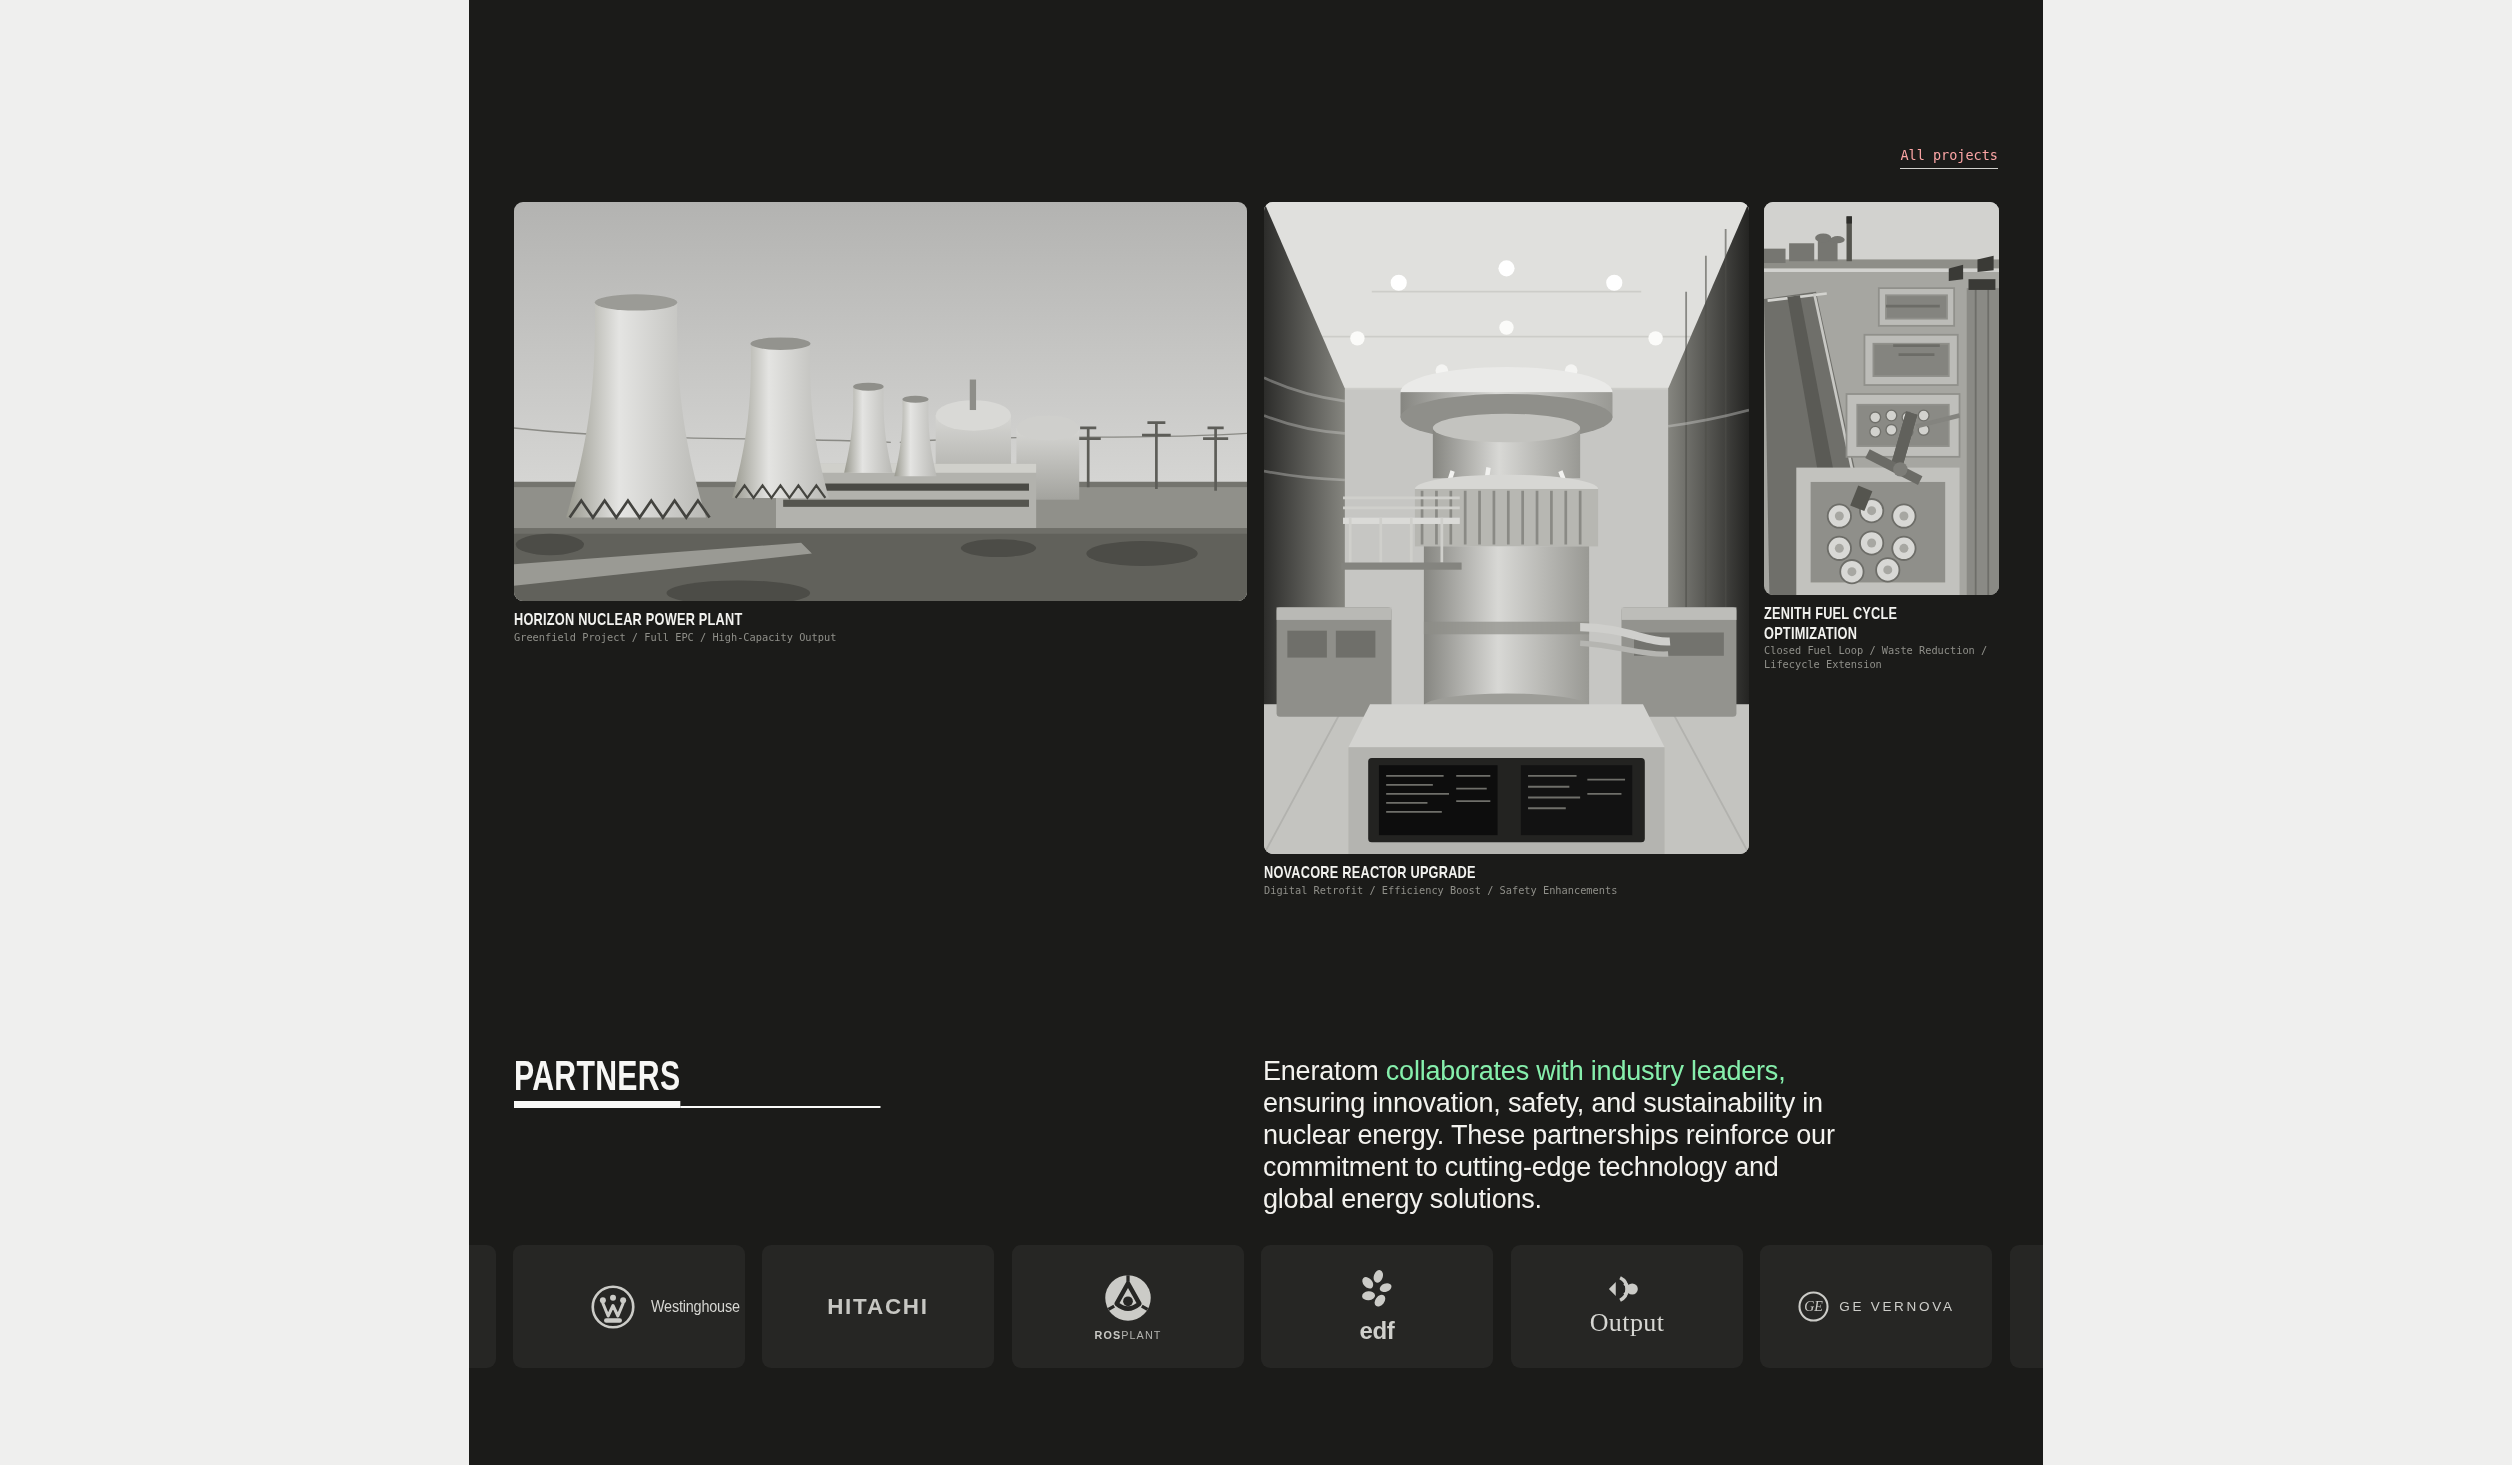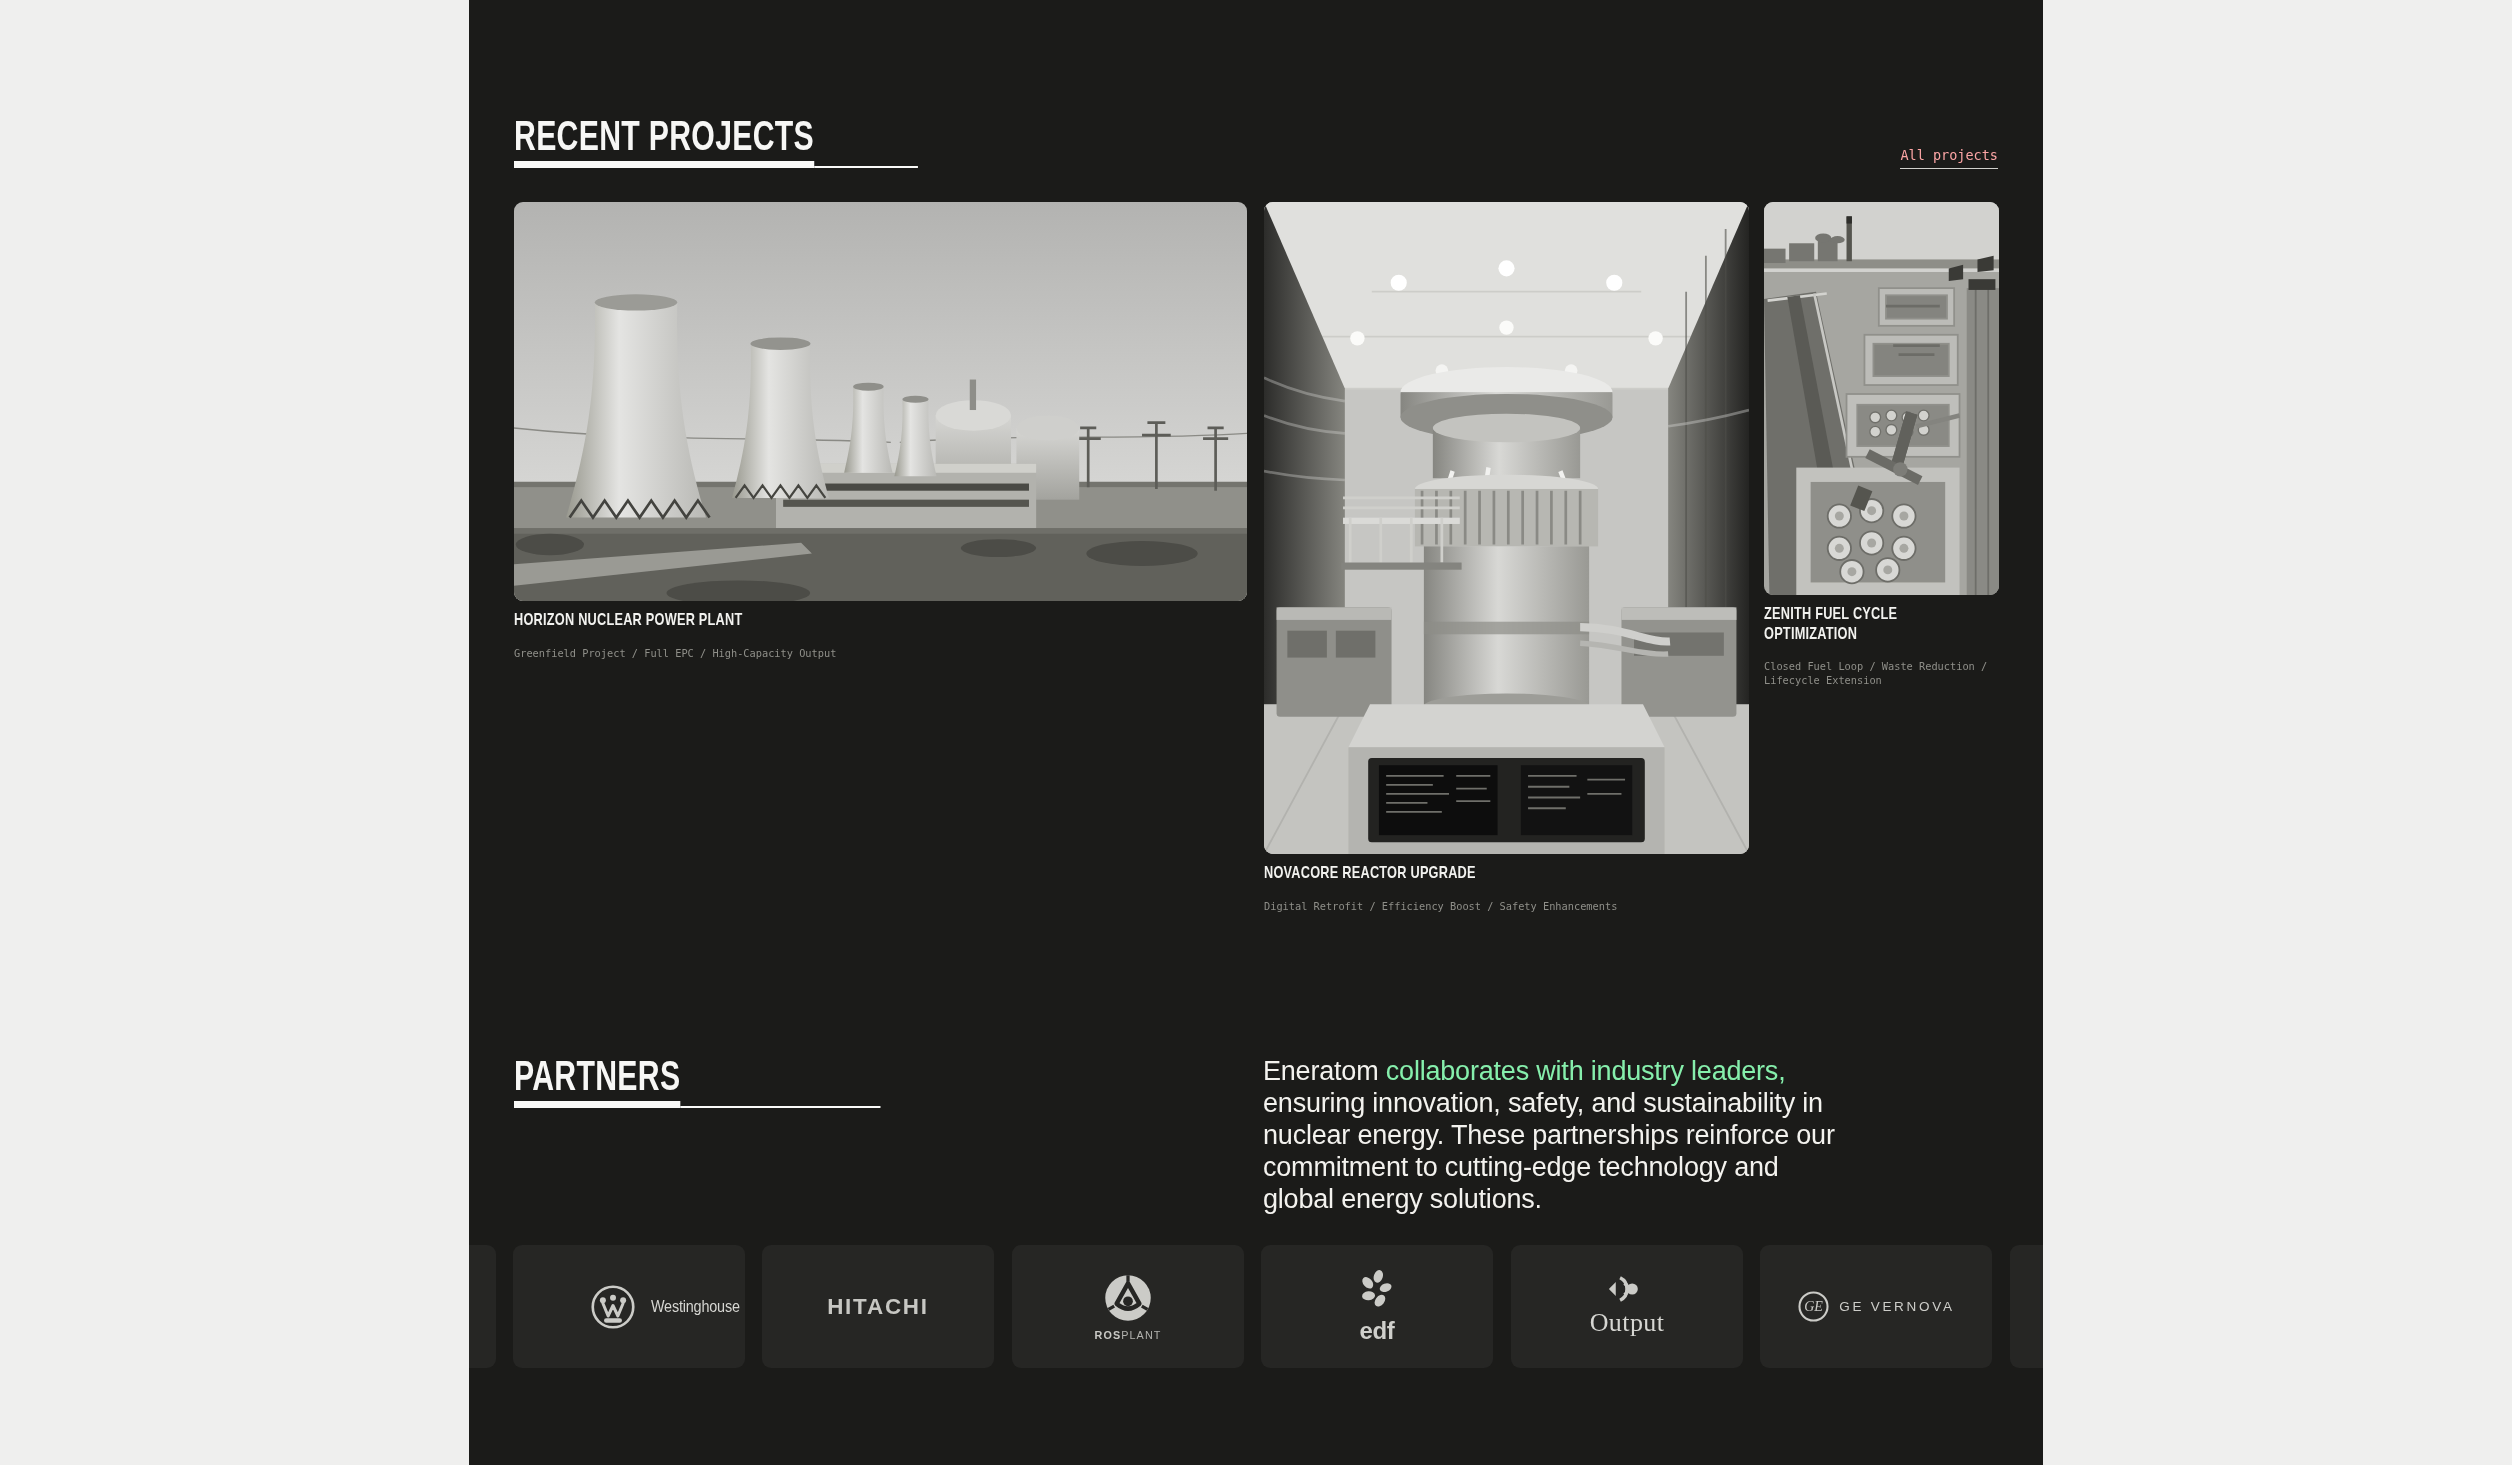--- a/index.html
+++ b/index.html
@@ -18,21 +18,21 @@
   .all-link{position:absolute;right:45px;top:147px;font-family:"DejaVu Sans Mono","Liberation Mono",monospace;
             font-size:13.5px;color:#fca5a5;padding-bottom:4.5px;border-bottom:0.9px solid #d0d0cc;cursor:pointer;}
 
   
   .card{position:absolute;cursor:pointer;}
   .card-img{border-radius:9px;overflow:hidden;background:#3a3a37;}
   .card-img svg{display:block;}
   .card-title{margin-top:9px;font-weight:700;font-size:17px;line-height:1.16;color:#f2f2ef;
               transform:scaleX(.75);transform-origin:left top;white-space:nowrap;letter-spacing:0.3px;}
   .card-title.wrap{white-space:normal;width:296px;}
-  .card-tags{margin-top:17px;font-family:"DejaVu Sans Mono","Liberation Mono",monospace;font-size:10.3px;
+  .card-tags{margin-top:1px;font-family:"DejaVu Sans Mono","Liberation Mono",monospace;font-size:10.3px;
              line-height:1.3;color:#8f8f89;}
   .card3 .card-tags{width:224px;}
 
   
   .partners-copy{position:absolute;left:794px;top:1055px;width:718px;font-size:27px;line-height:32px;
                  font-weight:500;color:#f3f2ee;letter-spacing:-0.2px;}
   .hl{color:#86efac;text-align:center;}
 
   
   .carousel{position:absolute;left:0;top:1245px;width:1574px;height:123px;}
@@ -46,26 +46,20 @@
   .edf-text{font-size:24px;font-weight:700;letter-spacing:-0.4px;color:#cfcfcb;}
   .cameco-text{font-family:"Liberation Serif",serif;font-size:26px;color:#d6d6d2;letter-spacing:0.4px;}
   .ge-text{font-size:13.5px;font-weight:500;letter-spacing:2.7px;color:#cdcdc9;}
 </style>
 </head>
 <body>
 
 <div class="canvas">
   <div class="page">
 
-    <div class="sec-head" style="left:45px;top:115px;">
-      <div class="h-group">
-        <div class="h-text">RECENT PROJECTS</div>
-        <div class="h-bar"></div>
-      </div>
-    </div>
 
     <a class="all-link">All projects</a>
 
     <article class="card card1" style="left:45px;top:202px;width:733px;">
       <div class="card-img" style="width:733px;height:399px;">
         <svg viewBox="0 0 817 445" width="733" height="399" preserveAspectRatio="none">
           <defs>
             <linearGradient id="p1sky" x1="0" y1="0" x2="0" y2="1">
                 <stop offset="0" stop-color="#b3b3b1"></stop>
                 <stop offset=".85" stop-color="#dcdcda"></stop>

